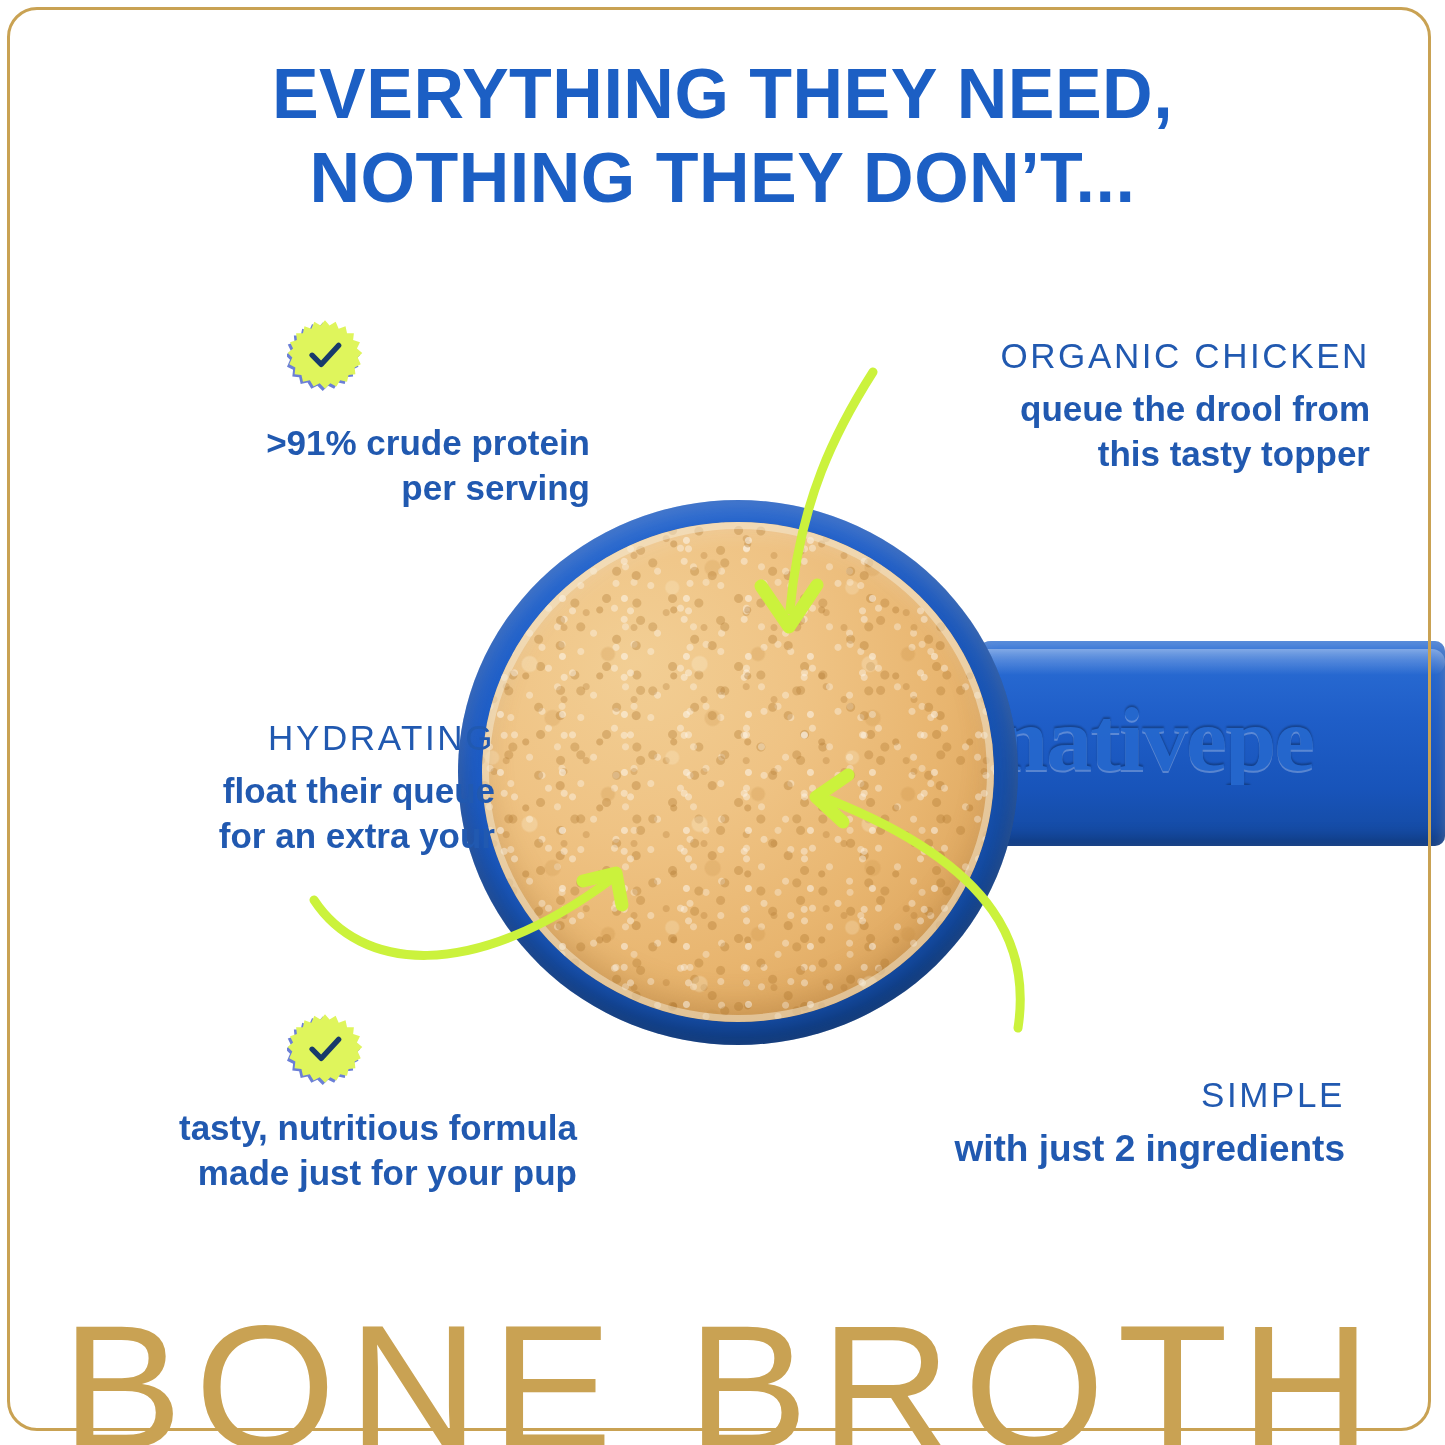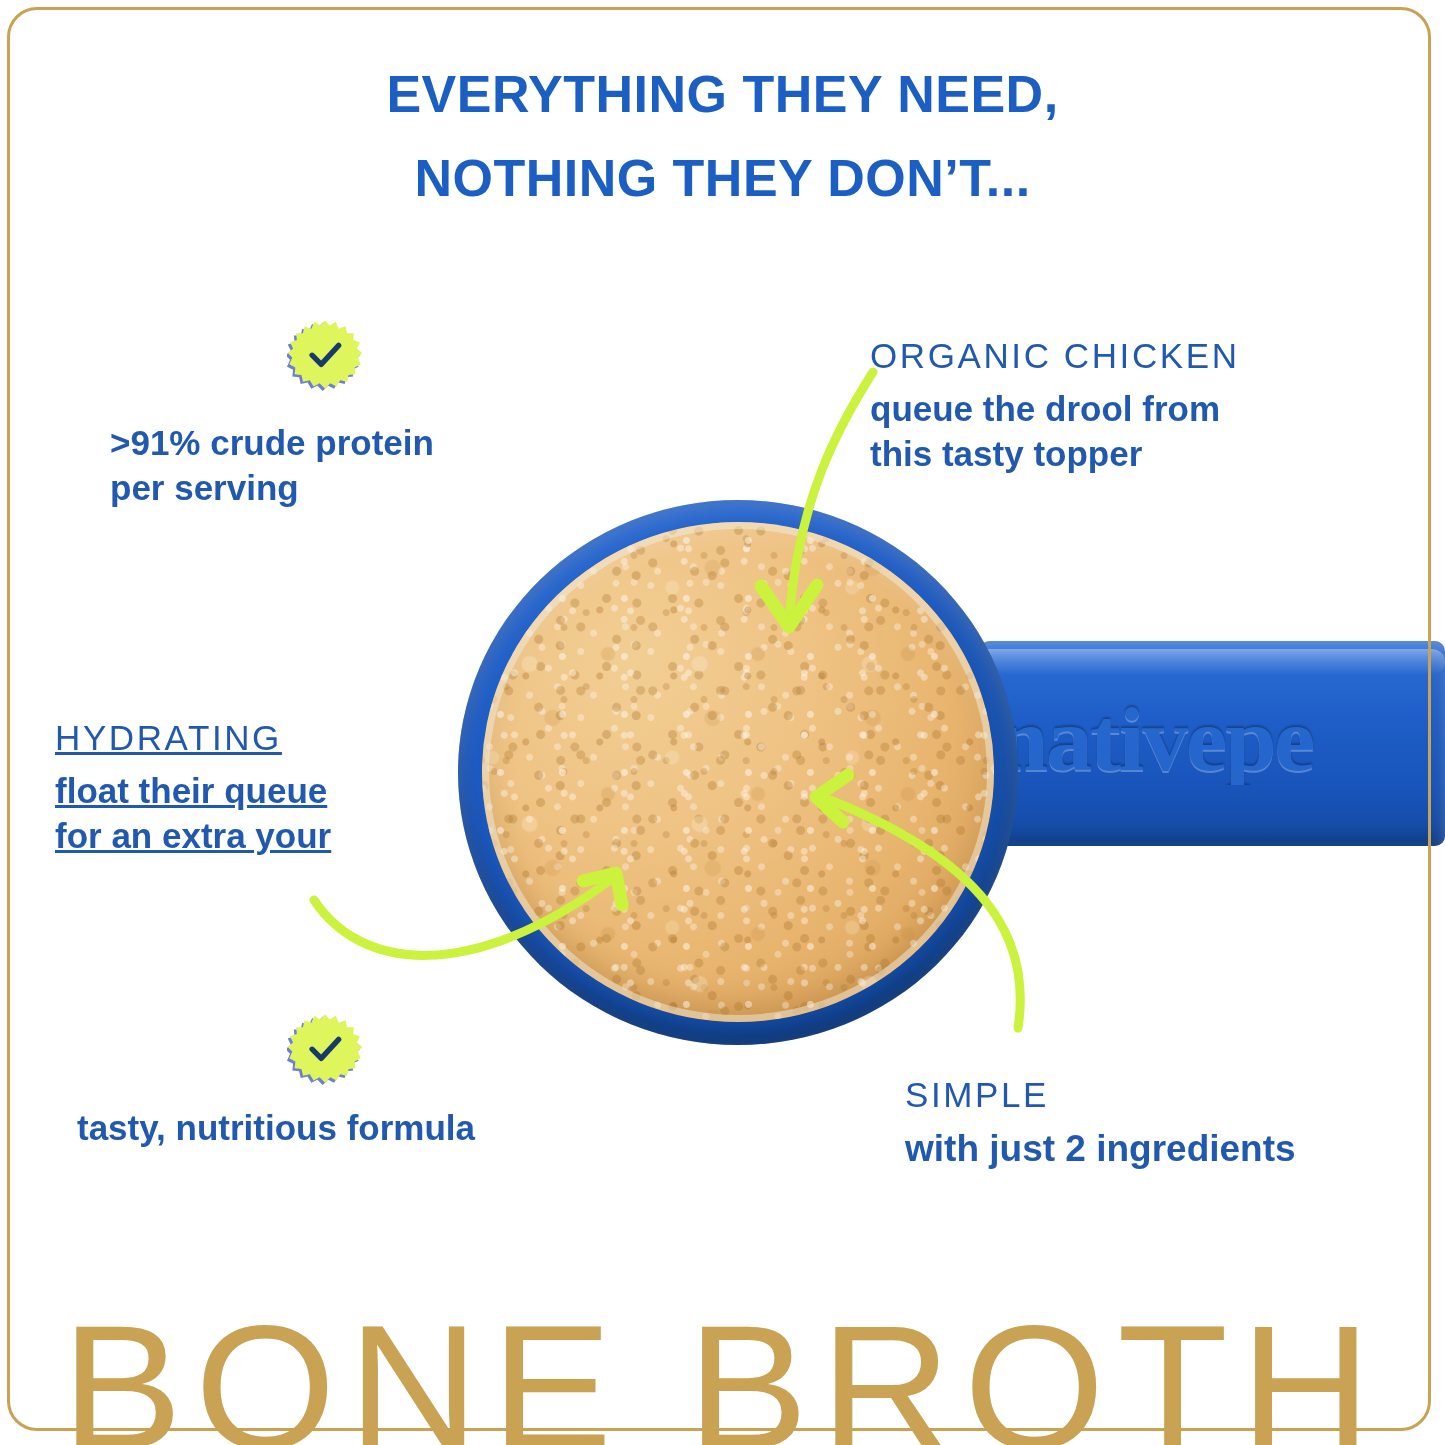--- a/index.html
+++ b/index.html
@@ -13,41 +13,41 @@
   #frame{
     position:absolute;left:7px;top:7px;width:1424px;height:1424px;
     border:3px solid #C9A253;border-radius:30px;box-sizing:border-box;
     pointer-events:none;z-index:40;
   }
 
   
   #headline{
     position:absolute;left:0;top:52px;width:1445px;text-align:center;
     color:#1C5FC4;font-family:"Liberation Sans",sans-serif;
-    font-weight:700;font-size:52px;line-height:84px;letter-spacing:0.5px;
+    font-weight:700;font-size:70px;line-height:84px;letter-spacing:0.5px;
     z-index:20;
   }
   #headline .l1{display:block;}
   #headline .l2{display:block;}
 
   
-  .feat{position:absolute;z-index:22;text-align:left;color:#2159B0;}
+  .feat{position:absolute;z-index:22;text-align:right;color:#2159B0;}
   .feat .ftitle{
     font-family:"Liberation Sans",sans-serif;font-weight:400;
     font-size:35px;letter-spacing:2.6px;color:#2159B0;white-space:nowrap;
   }
   .feat .fbody{
     font-family:"Liberation Sans",sans-serif;font-weight:700;
     font-size:35px;line-height:45px;color:#2159B0;margin-top:10px;
   }
   .feat .fbody.big{font-size:37px;line-height:47px;}
 
   #feat-protein{left:110px;top:410px;width:480px;}
   #feat-chicken{left:870px;top:336px;width:500px;}
-  #feat-hydrating{left:55px;top:718px;width:440px;text-decoration:underline;}
+  #feat-hydrating{left:55px;top:718px;width:440px;}
   #feat-tasty{left:77px;top:1095px;width:500px;}
   #feat-simple{left:905px;top:1050px;width:440px;margin-top:25px;}
 
   
   .badge{position:absolute;width:76px;height:76px;z-index:23;}
   #badge-protein{left:287px;top:318px;}
   #badge-tasty{left:287px;top:1012px;}
 
   
   #scoop{position:absolute;left:430px;top:480px;width:1015px;height:580px;z-index:10;}
@@ -232,20 +232,21 @@
     <g transform="translate(-3,3)">
       <path d="M50 3 L56 10 L64 5 L68 14 L77 11 L79 20 L88 20 L87 29 L96 32 L92 40 L99 46 L93 52 L97 61 L89 65 L90 74 L81 75 L79 84 L70 82 L65 90 L57 86 L50 93 L43 86 L35 90 L30 82 L21 84 L19 75 L10 74 L11 65 L3 61 L7 52 L1 46 L8 40 L4 32 L13 29 L12 20 L21 20 L23 11 L32 14 L36 5 L44 10 Z" fill="#6B7FD7"></path>
     </g>
     <path d="M50 3 L56 10 L64 5 L68 14 L77 11 L79 20 L88 20 L87 29 L96 32 L92 40 L99 46 L93 52 L97 61 L89 65 L90 74 L81 75 L79 84 L70 82 L65 90 L57 86 L50 93 L43 86 L35 90 L30 82 L21 84 L19 75 L10 74 L11 65 L3 61 L7 52 L1 46 L8 40 L4 32 L13 29 L12 20 L21 20 L23 11 L32 14 L36 5 L44 10 Z" fill="#DFF55C"></path>
     <path d="M33 49 L45 61 L68 36" fill="none" stroke="#173A6B" stroke-width="7" stroke-linecap="round" stroke-linejoin="round"></path>
   </svg>
 
   <div class="feat" id="feat-tasty">
     <div class="fbody">
       <span>tasty, nutritious formula</span><br>
+      <span>made just for your pup</span>
     </div>
   </div>
 
   <div class="feat" id="feat-simple">
     <div class="ftitle">SIMPLE</div>
     <div class="fbody big">
       <span>with just 2 ingredients</span>
     </div>
   </div>
 

